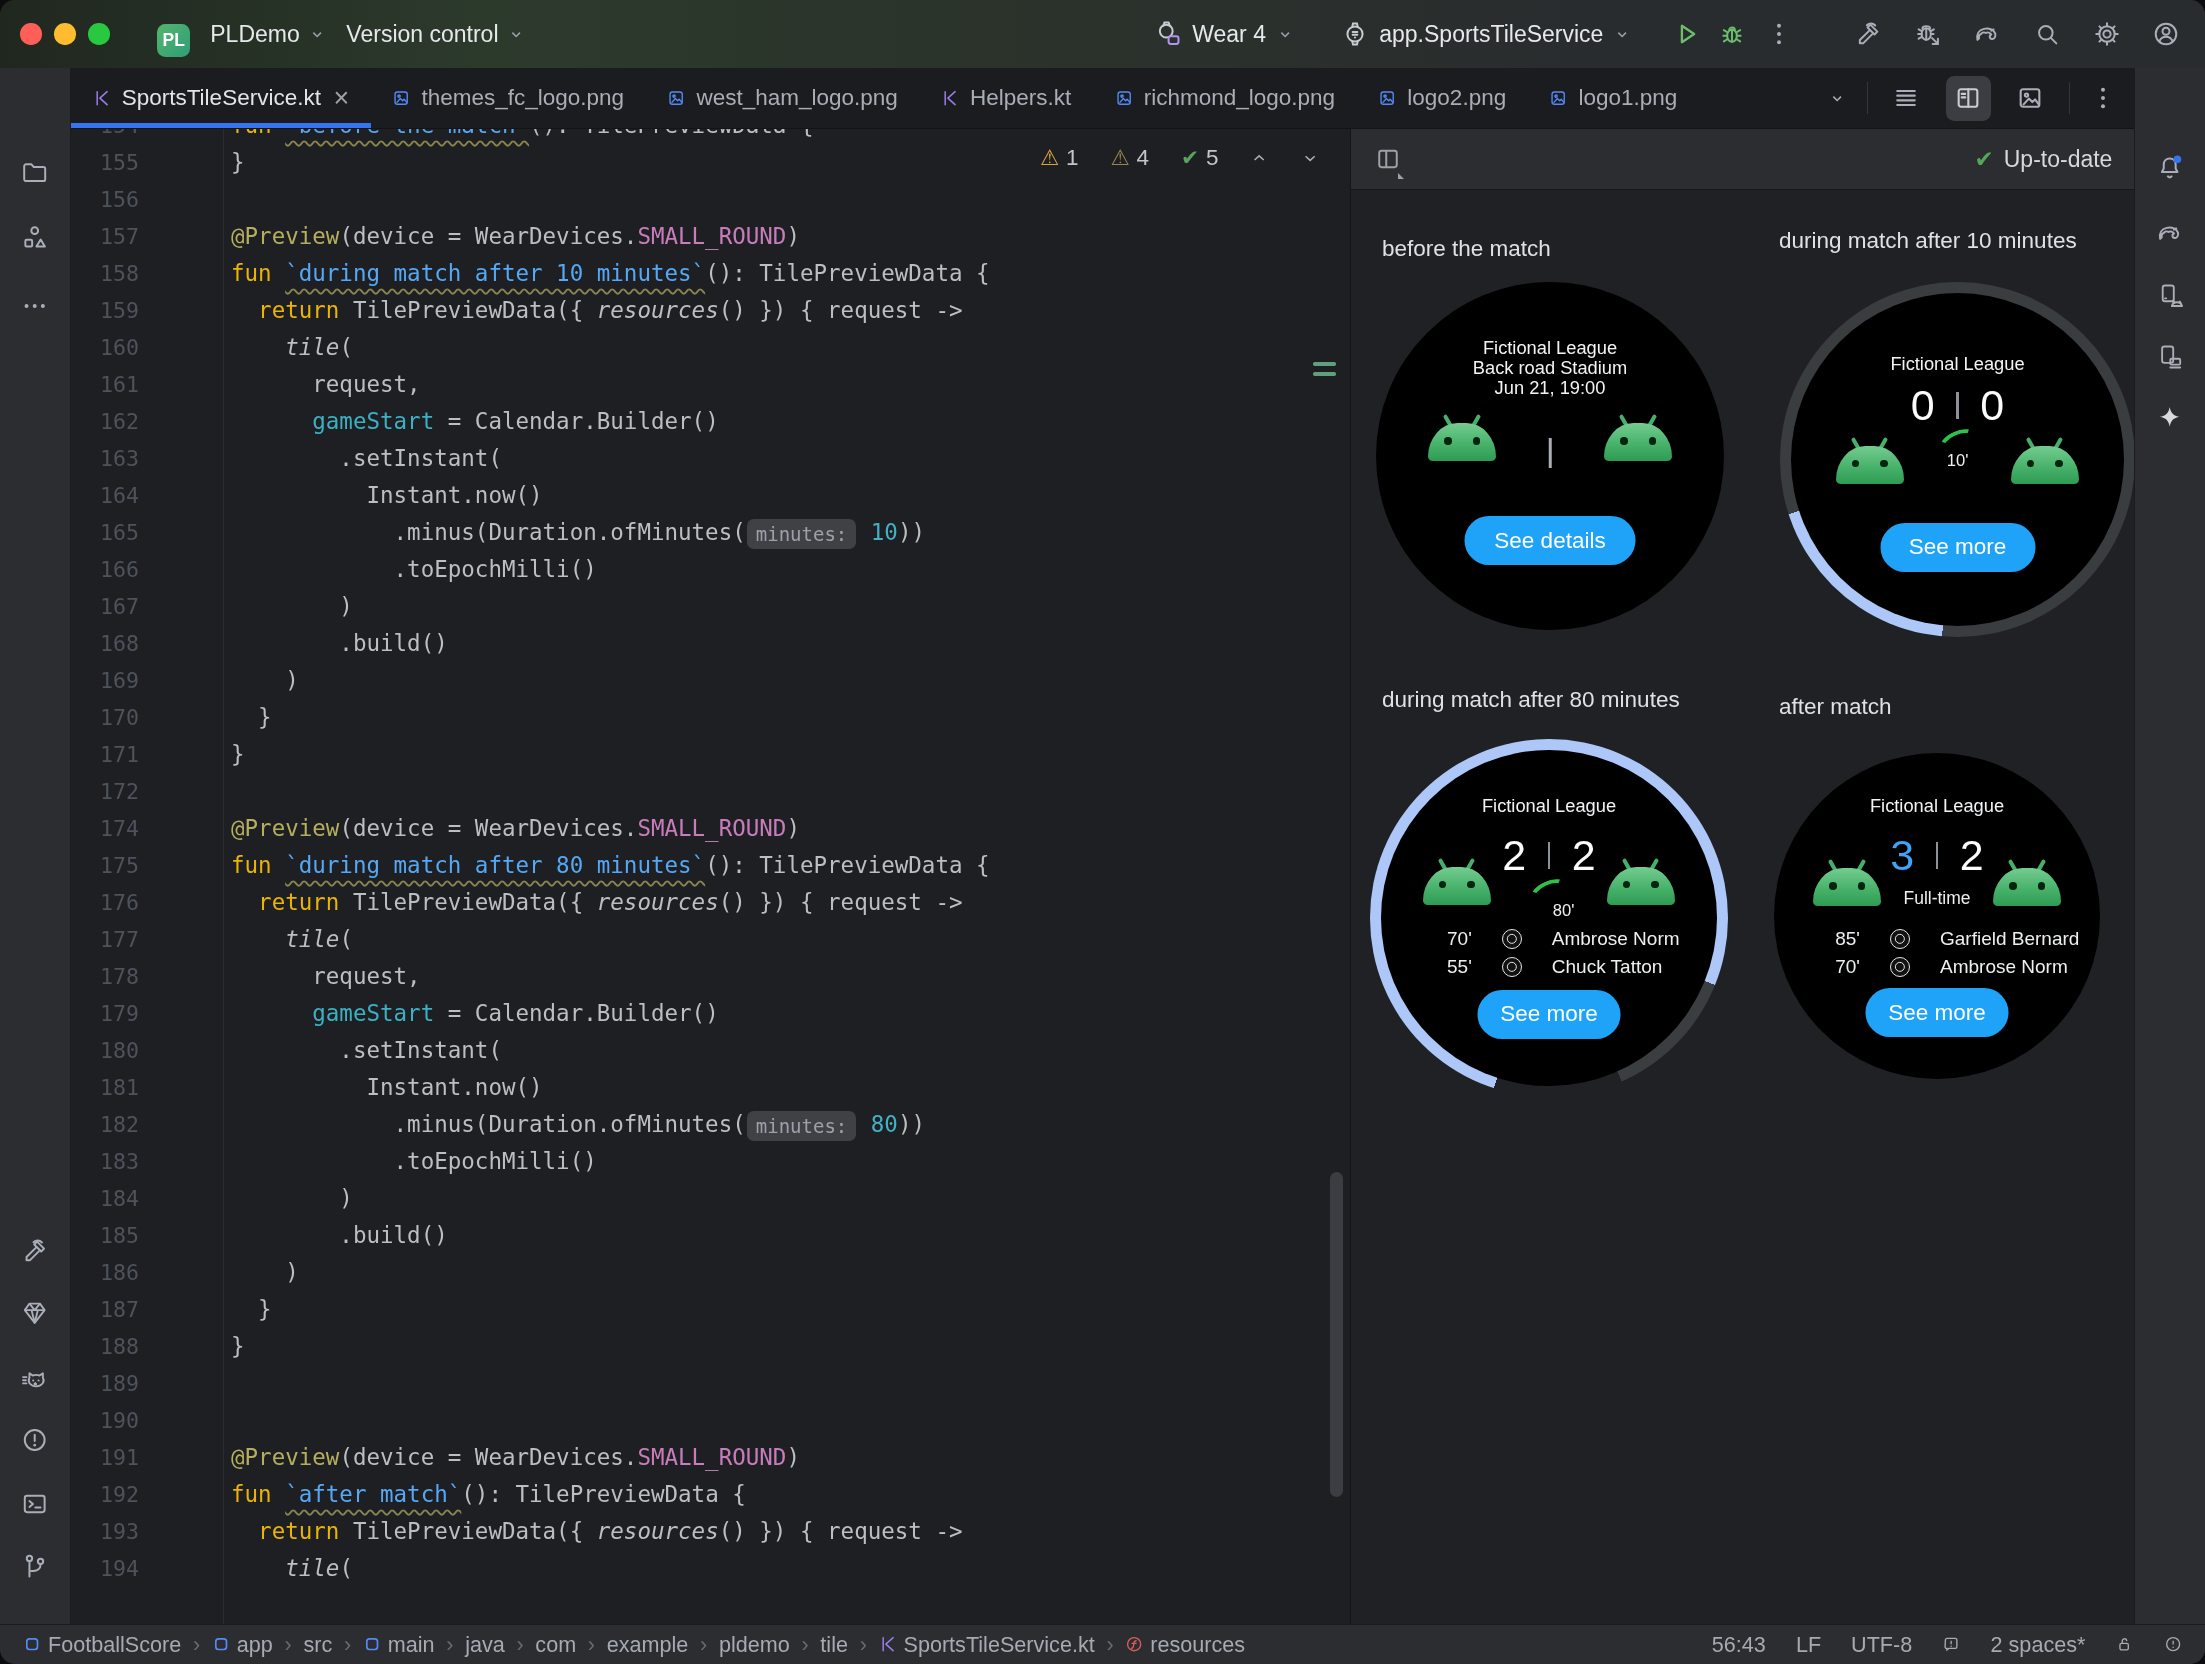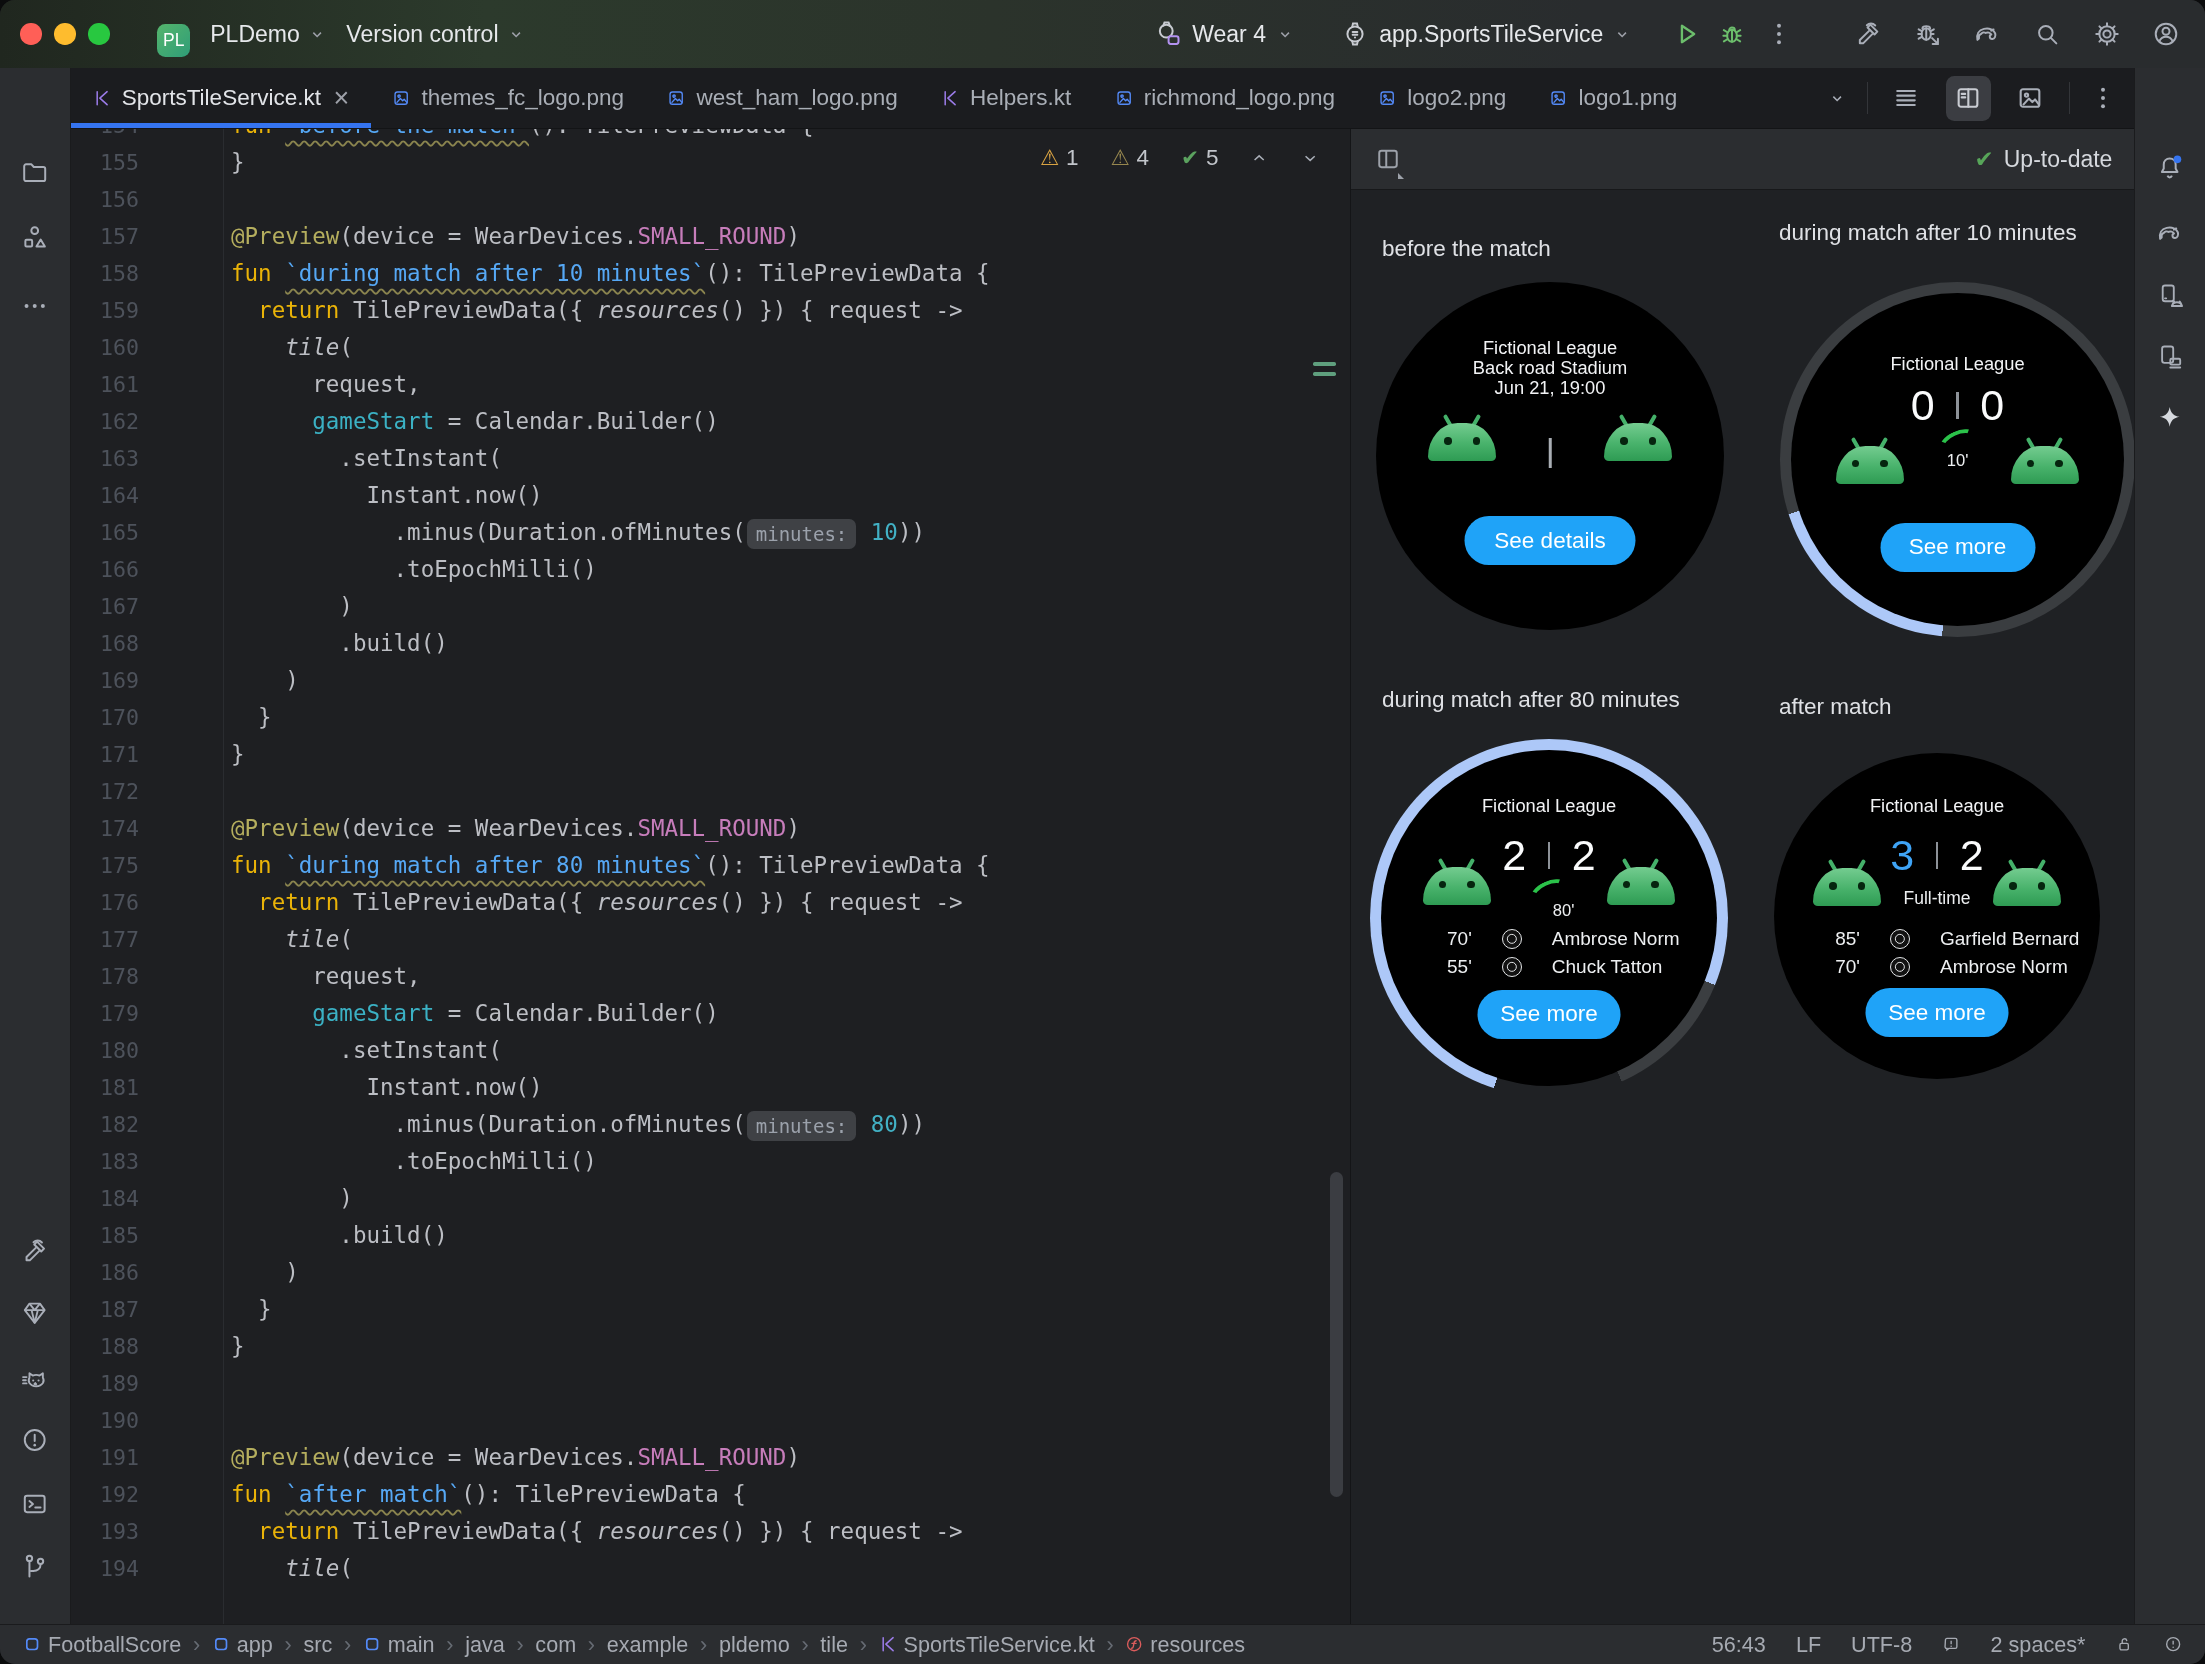--- a/index.html
+++ b/index.html
@@ -9,21 +9,21 @@
   .ic{width:28px;height:28px;flex:none;}
   .ic16{width:18.3px;height:18.3px;flex:none;}
   svg{display:block;}
 
   
   .titlebar{height:68px;display:flex;align-items:center;padding:0 21.6px 0 20px;
     background:linear-gradient(90deg,#20271f 0%,#2c3a2c 22%,#2b332b 45%,#292c2e 72%,#292c2e 100%);}
   .tl{width:21.6px;height:21.6px;border-radius:50%;margin-right:12.5px;}
   .tl.r{background:#FF5F57;} .tl.y{background:#FEBC2E;} .tl.g{background:#28C840;}
   .pl-badge{width:33px;height:33px;border-radius:8.3px;margin-left:35px;display:flex;align-items:center;justify-content:center;
-    background:linear-gradient(135deg,#55b56c,#2f9d78);font-size:17.5px;font-weight:normal;color:#fff;margin-top:13px;}
+    background:linear-gradient(135deg,#55b56c,#2f9d78);font-size:17.5px;font-weight:bold;color:#fff;margin-top:13px;}
   .tb-item{display:flex;align-items:center;gap:8.3px;margin-left:20px;font-size:23px;color:#E6E8EB;cursor:default;}
   .chev{width:18.3px;height:18.3px;}
   .tb-group{display:flex;align-items:center;gap:10px;font-size:23px;color:#E6E8EB;}
   .tb-actions{display:flex;align-items:center;gap:11.7px;}
   .tb-right{display:flex;align-items:center;gap:25px;margin-left:55px;}
   .iconbtn{background:none;border:none;padding:3.3px;display:flex;align-items:center;justify-content:center;cursor:pointer;}
 
   
   .main{display:flex;height:1556px;}
   .toolstrip{width:71px;background:#2B2D30;position:relative;flex:none;}
@@ -472,21 +472,21 @@
               </svg>
             </button>
             <span class="pv-status">
               <span class="pv-check">✔</span>
               <span>Up-to-date</span>
             </span>
           </div>
 
           <div class="pv-canvas">
             <div class="pv-label" style="left:31px;top:46px;">before the match</div>
-            <div class="pv-label" style="left:428px;top:30px;">during match after 10 minutes</div>
+            <div class="pv-label" style="left:428px;top:38px;">during match after 10 minutes</div>
             <div class="pv-label" style="left:31px;top:497px;">during match after 80 minutes</div>
             <div class="pv-label" style="left:428px;top:480px;margin-top:24px;">after match</div>
 
             <div class="watch" style="left:25px;top:92px;width:348px;height:348px;">
               <div class="face" style="inset:0;">
                 <div class="wt-league" style="top:55px;">Fictional League</div>
                 <div class="wt-line" style="top:75px;">Back road Stadium</div>
                 <div class="wt-line" style="top:95px;">Jun 21, 19:00</div>
                 <div class="droid" style="left:52px;top:131px;">
                     <i class="al"></i>

